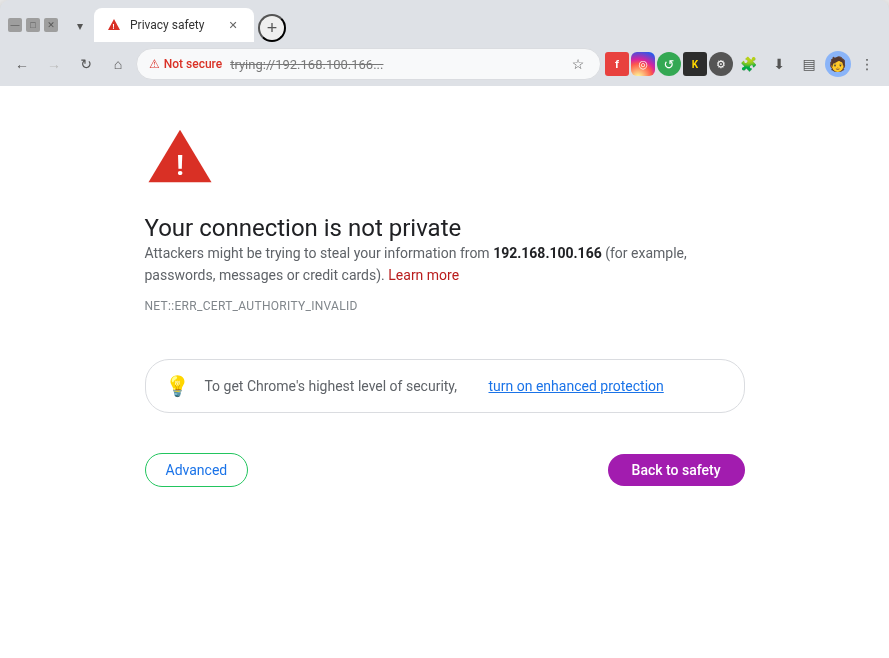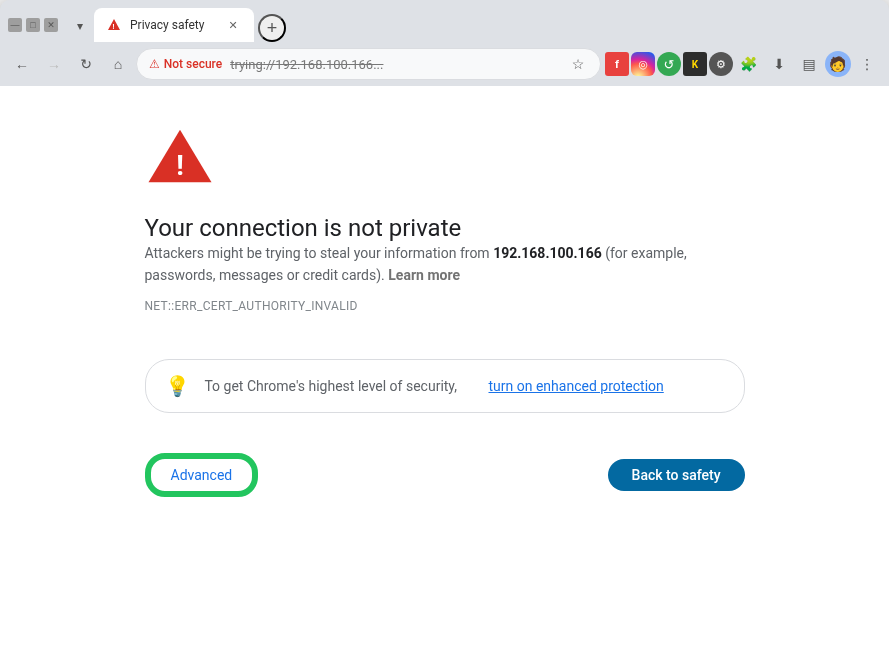--- a/index.html
+++ b/index.html
@@ -262,23 +262,22 @@
       line-height: 1.6;
       margin-bottom: 12px;
     }
 
     .error-description strong {
       color: #202124;
       font-weight: 700;
     }
 
     .learn-more-link {
-      color: #737373;
+      color: #b91c1c;
       text-decoration: none;
-      font-weight: bold;
     }
 
     .error-code {
       font-size: 12px;
       color: #80868b;
       margin-bottom: 46px;
       letter-spacing: 0.3px;
     }
 
     .security-suggestion {
@@ -312,34 +311,34 @@
 
     .action-buttons {
       display: flex;
       justify-content: space-between;
       align-items: center;
       width: 100%;
     }
 
     .advanced-btn {
       padding: 8px 20px;
-      border: 6px solid #22c55e;
+      border: 1px solid #22c55e;
       border-radius: 20px;
       background: white;
       font-size: 14px;
       color: #1a73e8;
       cursor: pointer;
       font-family: inherit;
     }
 
     .back-safety-btn {
       padding: 8px 24px;
       border: none;
       border-radius: 20px;
-      background: #0369a1;
+      background: #a21caf;
       color: white;
       font-size: 14px;
       cursor: pointer;
       font-family: inherit;
       font-weight: 500;
     }
   </style>
 </head>
 <body>
 

